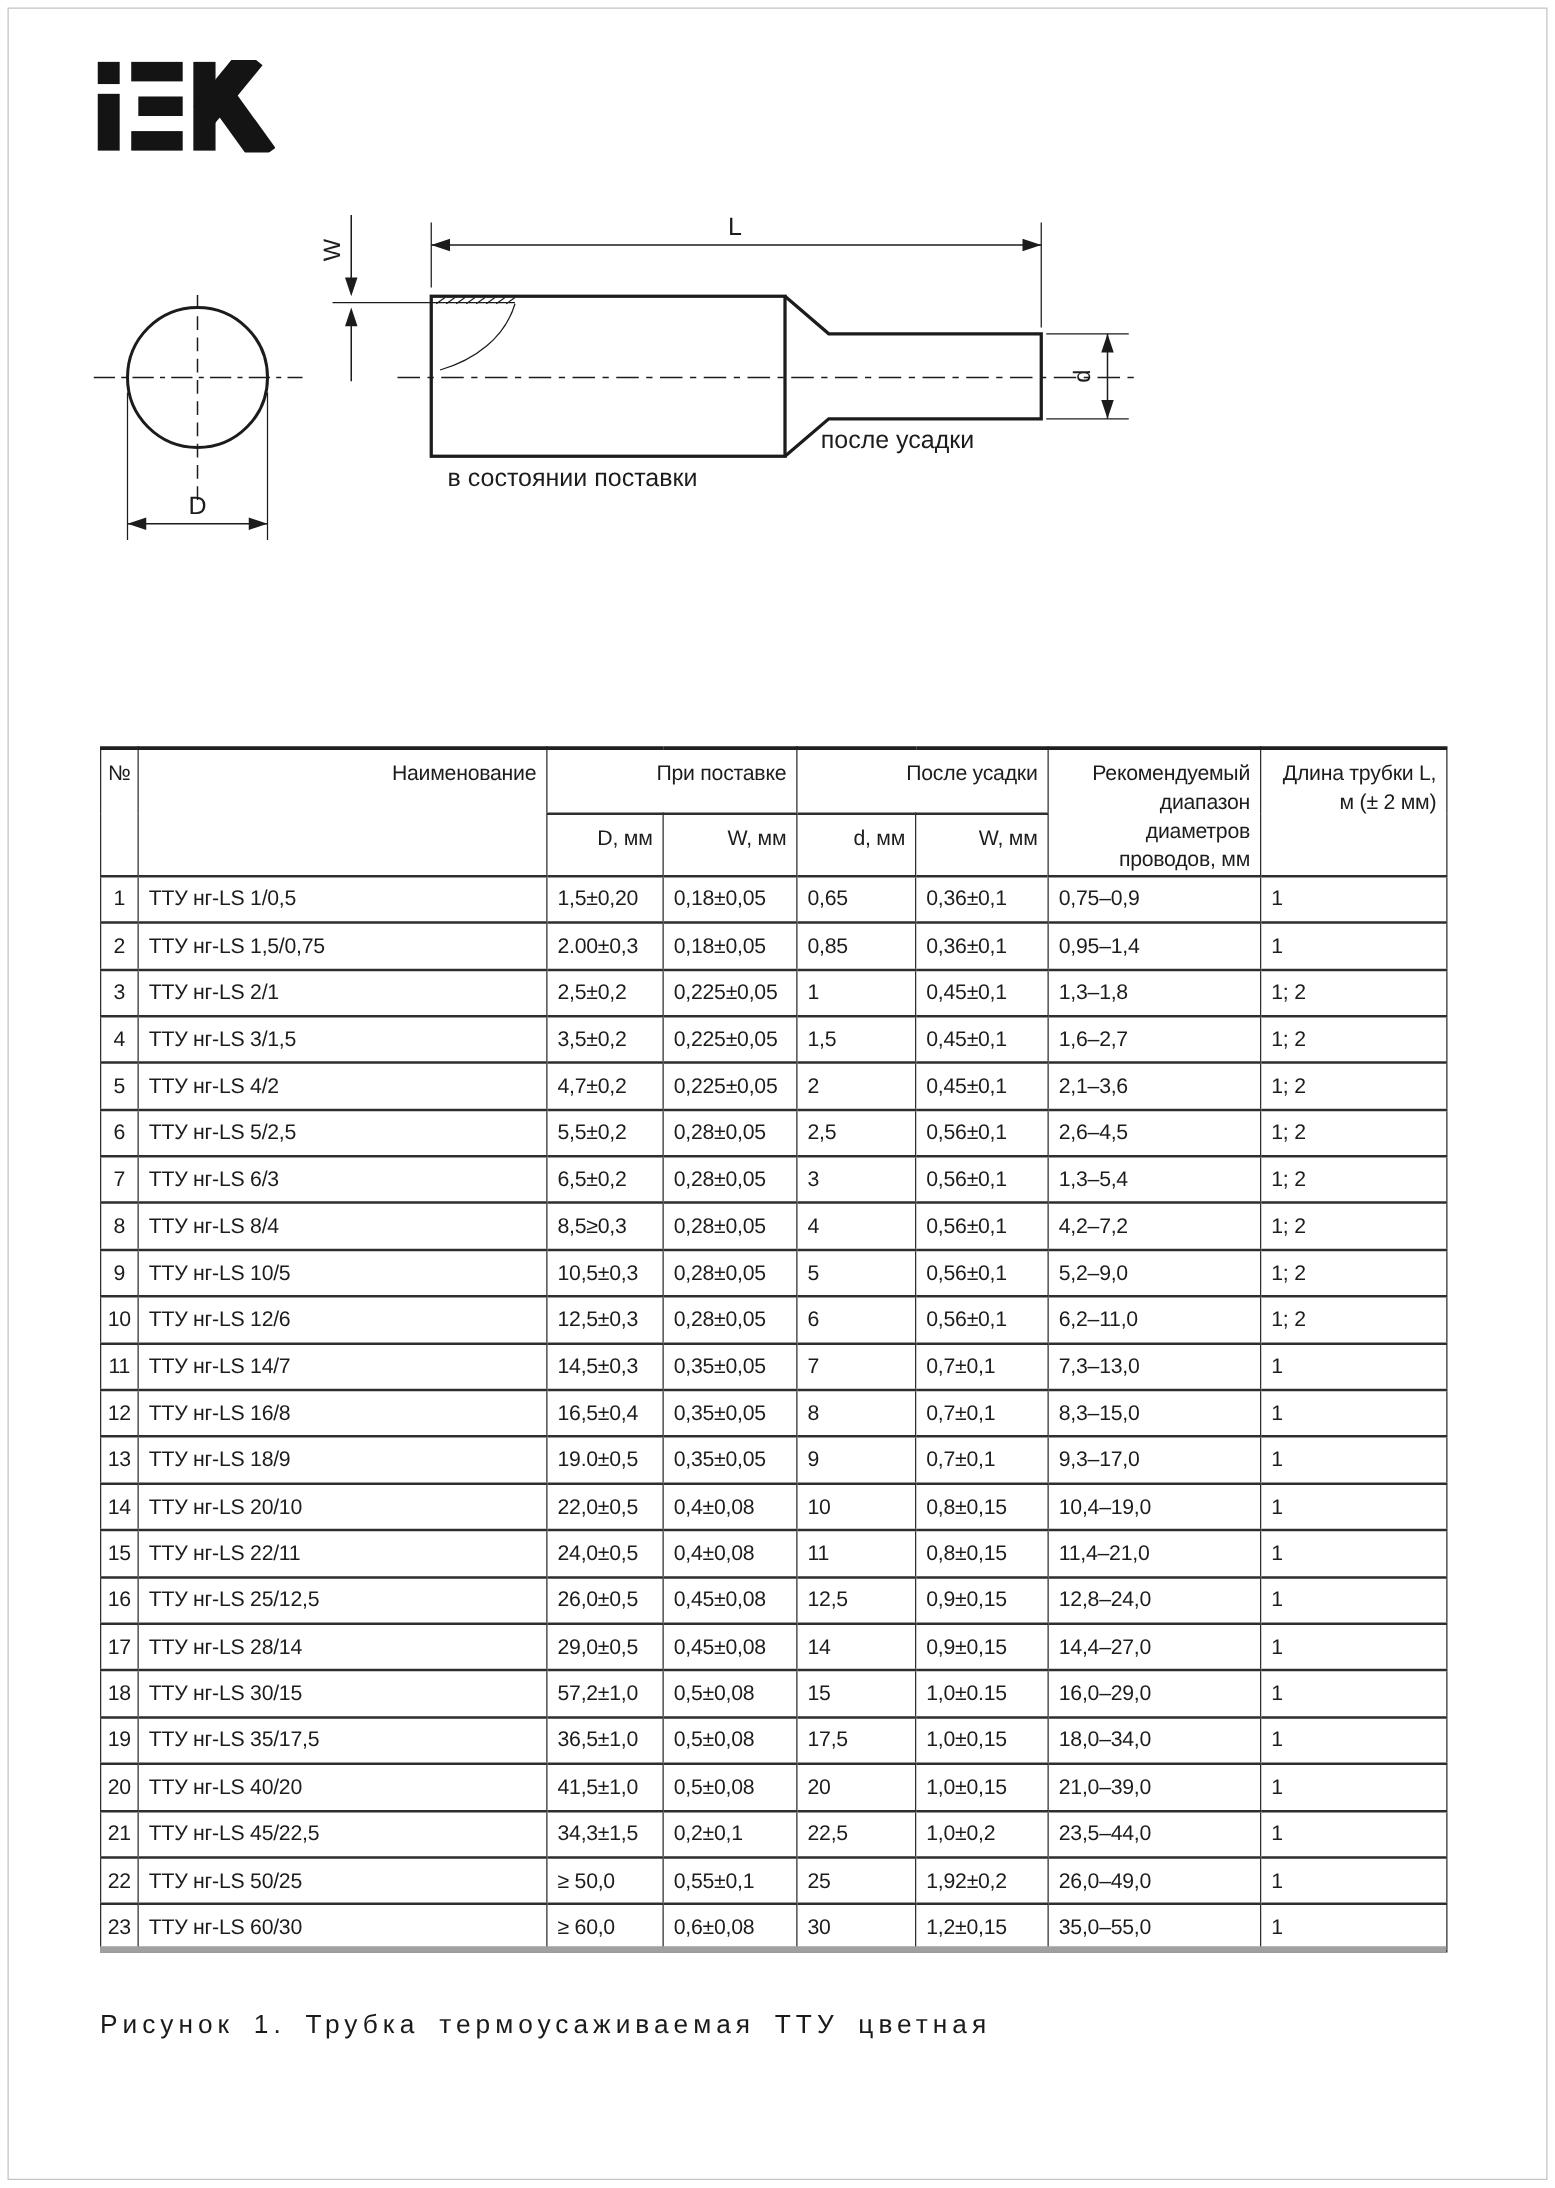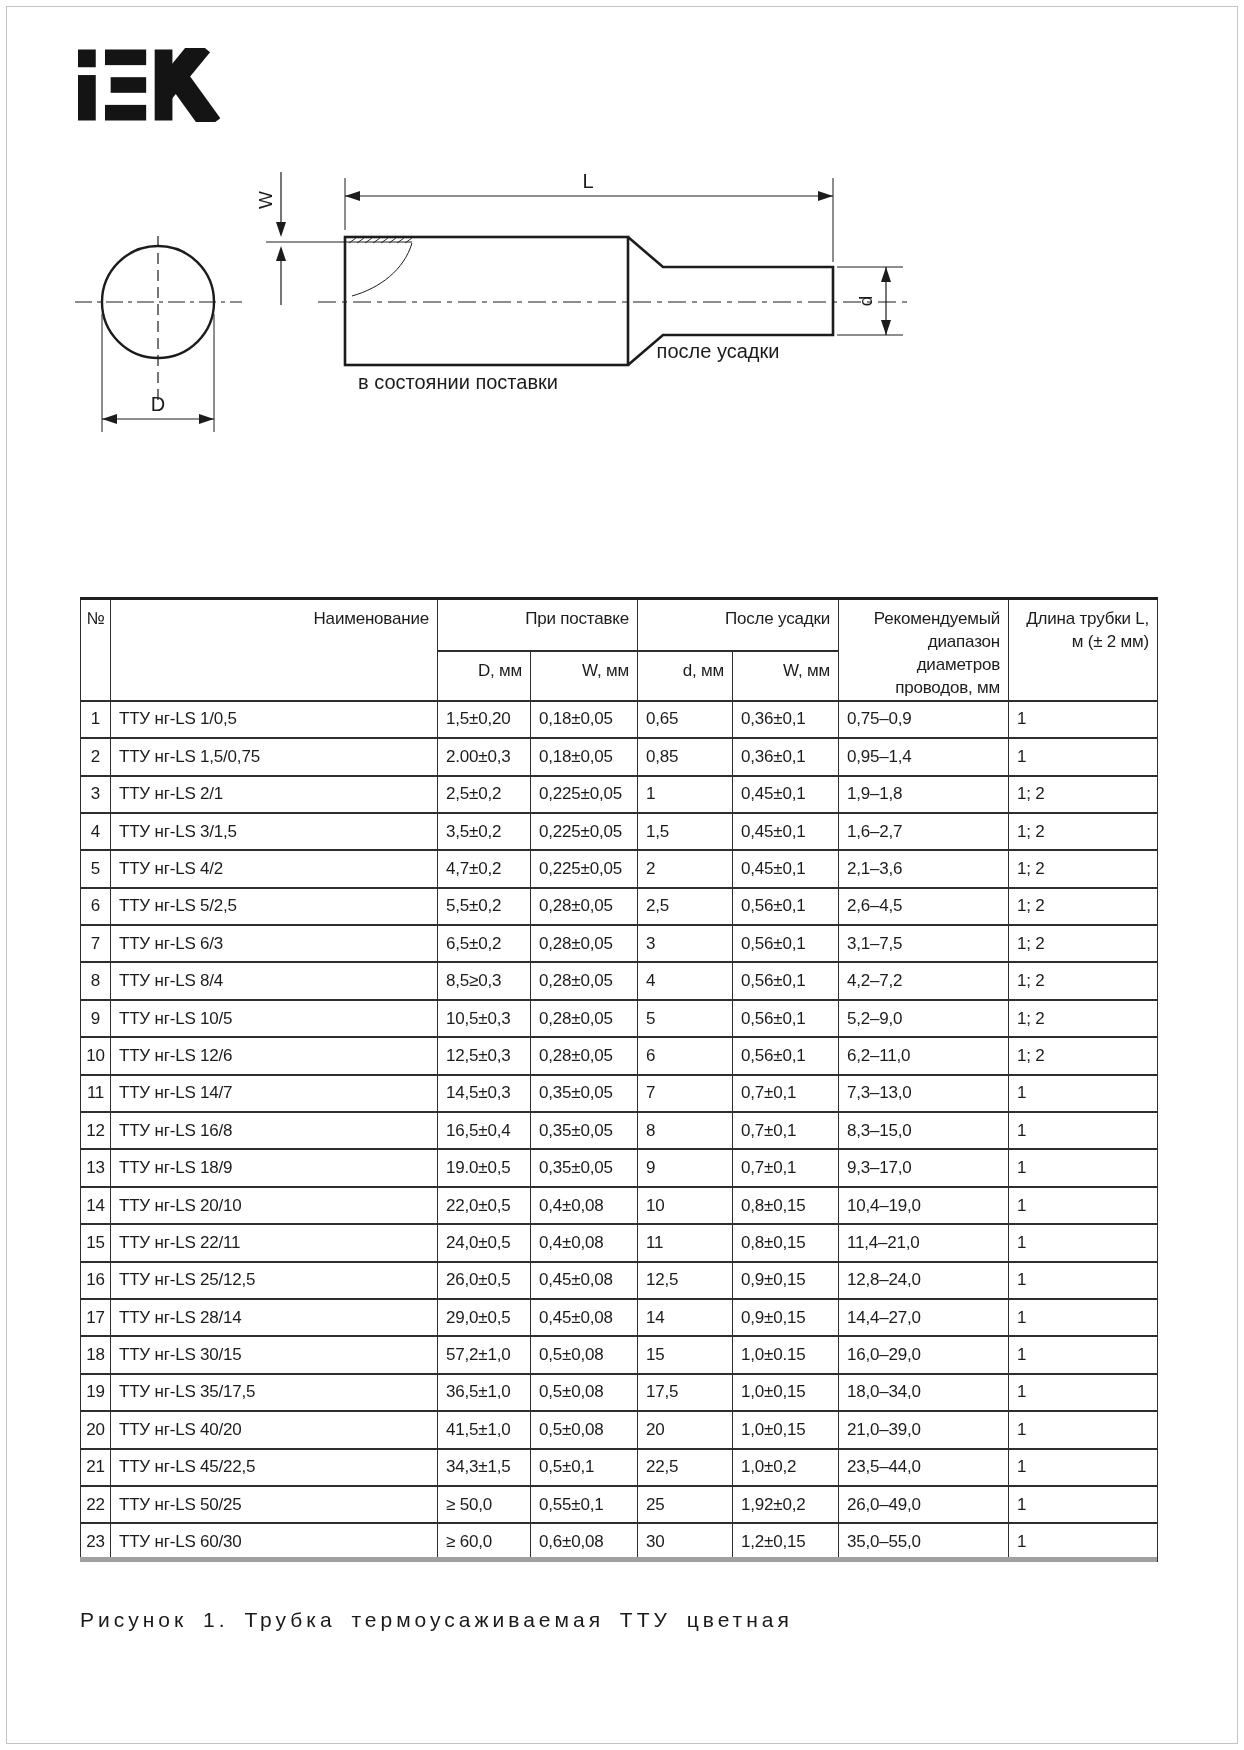--- a/index.html
+++ b/index.html
@@ -165,21 +165,21 @@
           <td>0,95–1,4</td>
           <td>1</td>
         </tr>
         <tr>
           <td>3</td>
           <td>ТТУ нг-LS 2/1</td>
           <td>2,5±0,2</td>
           <td>0,225±0,05</td>
           <td>1</td>
           <td>0,45±0,1</td>
-          <td>1,9–1,8</td>
+          <td>1,3–1,8</td>
           <td>1; 2</td>
         </tr>
         <tr>
           <td>4</td>
           <td>ТТУ нг-LS 3/1,5</td>
           <td>3,5±0,2</td>
           <td>0,225±0,05</td>
           <td>1,5</td>
           <td>0,45±0,1</td>
           <td>1,6–2,7</td>
@@ -205,21 +205,21 @@
           <td>2,6–4,5</td>
           <td>1; 2</td>
         </tr>
         <tr>
           <td>7</td>
           <td>ТТУ нг-LS 6/3</td>
           <td>6,5±0,2</td>
           <td>0,28±0,05</td>
           <td>3</td>
           <td>0,56±0,1</td>
-          <td>3,1–7,5</td>
+          <td>1,3–5,4</td>
           <td>1; 2</td>
         </tr>
         <tr>
           <td>8</td>
           <td>ТТУ нг-LS 8/4</td>
           <td>8,5≥0,3</td>
           <td>0,28±0,05</td>
           <td>4</td>
           <td>0,56±0,1</td>
           <td>4,2–7,2</td>
@@ -342,21 +342,21 @@
           <td>0,5±0,08</td>
           <td>20</td>
           <td>1,0±0,15</td>
           <td>21,0–39,0</td>
           <td>1</td>
         </tr>
         <tr>
           <td>21</td>
           <td>ТТУ нг-LS 45/22,5</td>
           <td>34,3±1,5</td>
-          <td>0,5±0,1</td>
+          <td>0,2±0,1</td>
           <td>22,5</td>
           <td>1,0±0,2</td>
           <td>23,5–44,0</td>
           <td>1</td>
         </tr>
         <tr>
           <td>22</td>
           <td>ТТУ нг-LS 50/25</td>
           <td>≥ 50,0</td>
           <td>0,55±0,1</td>

